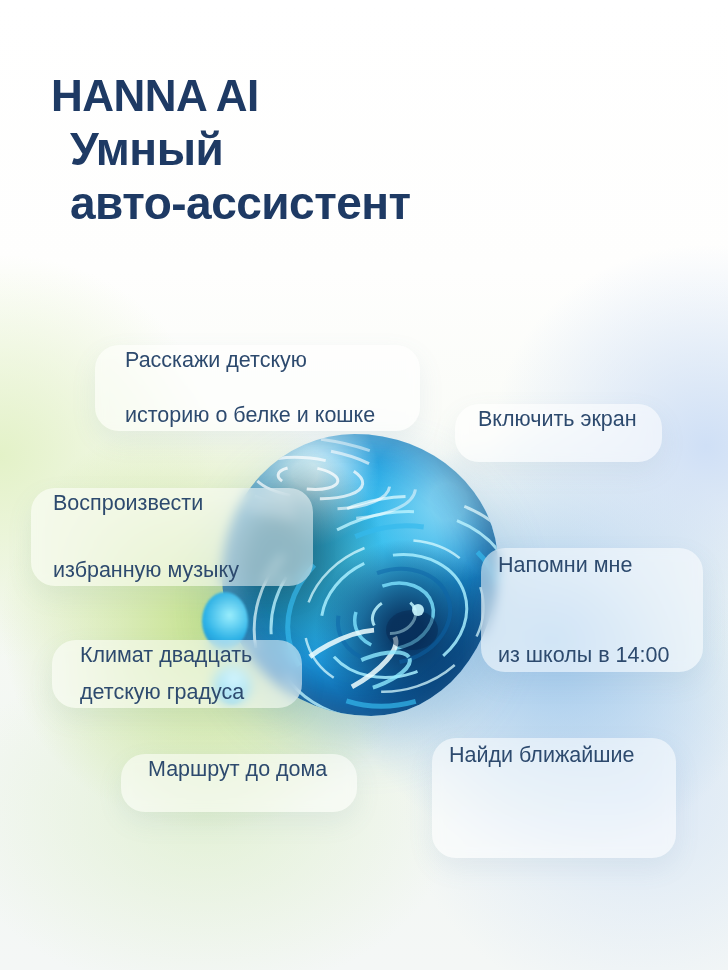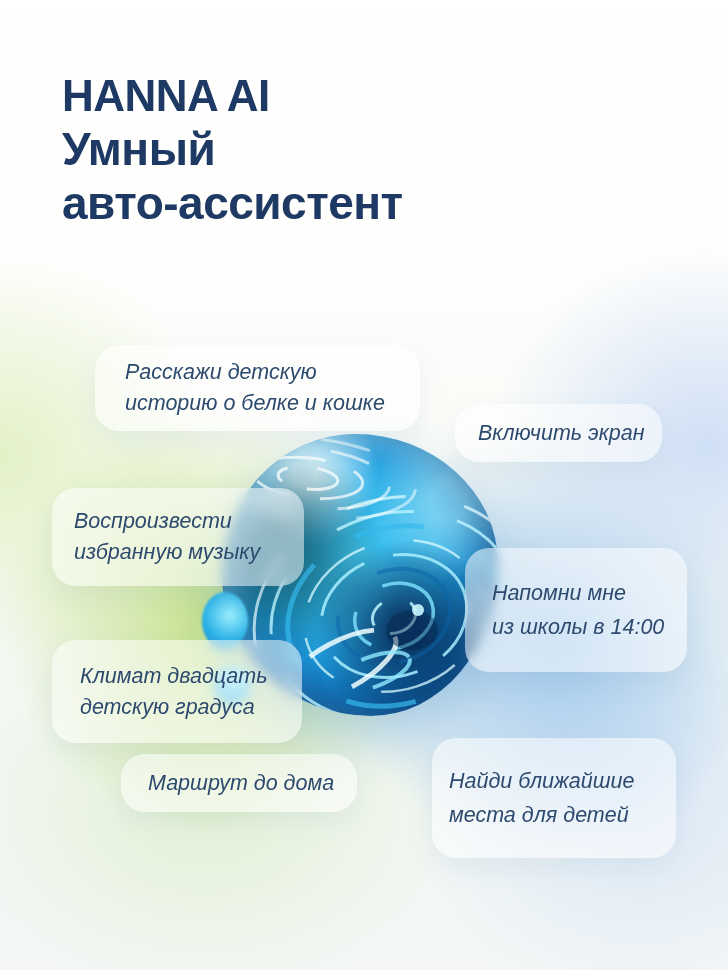--- a/index.html
+++ b/index.html
@@ -15,23 +15,23 @@
       radial-gradient(ellipse 300px 280px at 97% 46%, rgba(205,222,246,.95), rgba(205,222,246,0) 72%),
       radial-gradient(circle 310px at 76% 66%, rgba(152,196,236,.92), rgba(152,196,236,0) 70%),
       radial-gradient(ellipse 330px 300px at 88% 82%, rgba(210,226,247,.75), rgba(210,226,247,0) 72%),
       radial-gradient(circle 300px at 29% 64%, rgba(190,222,125,.88), rgba(190,222,125,0) 70%),
       radial-gradient(ellipse 300px 280px at 0% 47%, rgba(226,241,197,.95), rgba(226,241,197,0) 72%),
       radial-gradient(ellipse 360px 260px at 28% 84%, rgba(214,236,190,.55), rgba(214,236,190,0) 70%),
       linear-gradient(180deg,#ffffff 0%,#fefefd 28%,#f7faf4 55%,#f3f7f3 78%,#f4f7f6 100%);
   }
 
   
-  .title-block{position:absolute;left:62px;top:70px;z-index:5;color:#1e3a64;}
+  .title-block{position:absolute;left:51px;top:70px;z-index:5;color:#1e3a64;}
   .brand{font-size:44px;font-weight:700;letter-spacing:-.5px;line-height:52px;}
-  .subtitle{font-size:46px;font-weight:700;letter-spacing:-.5px;line-height:54px;}
+  .subtitle{font-size:46px;font-weight:700;letter-spacing:-.5px;line-height:54px;margin-left:19px;}
 
   
   .orb-wrap{position:absolute;left:222px;top:434px;width:276px;height:282px;z-index:2;}
   .orb{
     position:absolute;inset:0;overflow:hidden;
     border-radius:48% 52% 46% 54% / 50% 46% 54% 50%;
     background:
       radial-gradient(circle at 67% 70%, rgba(6,40,84,.85) 0 6%, rgba(6,40,84,0) 34%),
       radial-gradient(circle at 18% 42%, rgba(13,76,90,.7) 0 10%, rgba(13,76,90,0) 40%),
       radial-gradient(circle at 30% 14%, rgba(238,252,255,.95) 0 4%, rgba(238,252,255,0) 24%),
@@ -47,35 +47,34 @@
   .blob-a{left:-20px;top:158px;width:46px;height:58px;
     background:radial-gradient(circle at 60% 40%, #9beefd 0%, #2fb4e8 55%, #1181c8 100%);
     filter:blur(1px);}
   .blob-b{left:-8px;top:232px;width:36px;height:38px;
     background:radial-gradient(circle at 55% 35%, #c4f6ff 0%, #3abeec 60%, #1587cc 100%);
     filter:blur(1px);}
 
   
   .bubble{
     position:absolute;z-index:4;
-    display:flex;flex-direction:column;justify-content:center;
+    display:flex;flex-direction:column;justify-content:space-between;
     background:rgba(255,255,255,.52);
     border-radius:24px;
     color:#2d4a6e;
     font-size:21.5px;font-weight:500;line-height:31px;
     box-shadow:0 10px 26px rgba(96,134,166,.10);
     backdrop-filter:blur(6px);
-    font-style:italic;
   }
   .bubble span{display:block;white-space:nowrap;}
   .b1{left:95px;  top:345px; width:325px; height:86px;  padding-left:30px;}
   .b2{left:455px; top:404px; width:207px; height:58px;  padding-left:23px;}
-  .b3{left:52px;  top:488px; width:252px; height:98px;  padding-left:22px;}
-  .b4{left:465px; top:548px; width:222px; height:124px; padding-left:27px; line-height:34px;}
-  .b5{left:52px;  top:640px; width:250px; height:103px;  padding-left:28px;}
+  .b3{left:31px;  top:488px; width:282px; height:98px;  padding-left:22px;}
+  .b4{left:481px; top:548px; width:222px; height:124px; padding-left:17px; line-height:34px;}
+  .b5{left:52px;  top:640px; width:250px; height:68px;  padding-left:28px;}
   .b6{left:121px; top:754px; width:236px; height:58px;  padding-left:27px;}
   .b7{left:432px; top:738px; width:244px; height:120px; padding-left:17px; line-height:34px;}
 </style>
 </head>
 <body>
 
 <div class="poster">
 
   <div class="title-block">
     <div class="brand">HANNA AI</div>
@@ -137,16 +136,15 @@
     <span>Климат двадцать</span>
     <span>детскую градуса</span>
   </div>
 
   <div class="bubble b6">
     <span>Маршрут до дома</span>
   </div>
 
   <div class="bubble b7">
     <span>Найди ближайшие</span>
-    <span>места для детей</span>
   </div>
 
 </div>
 
 </body></html>

